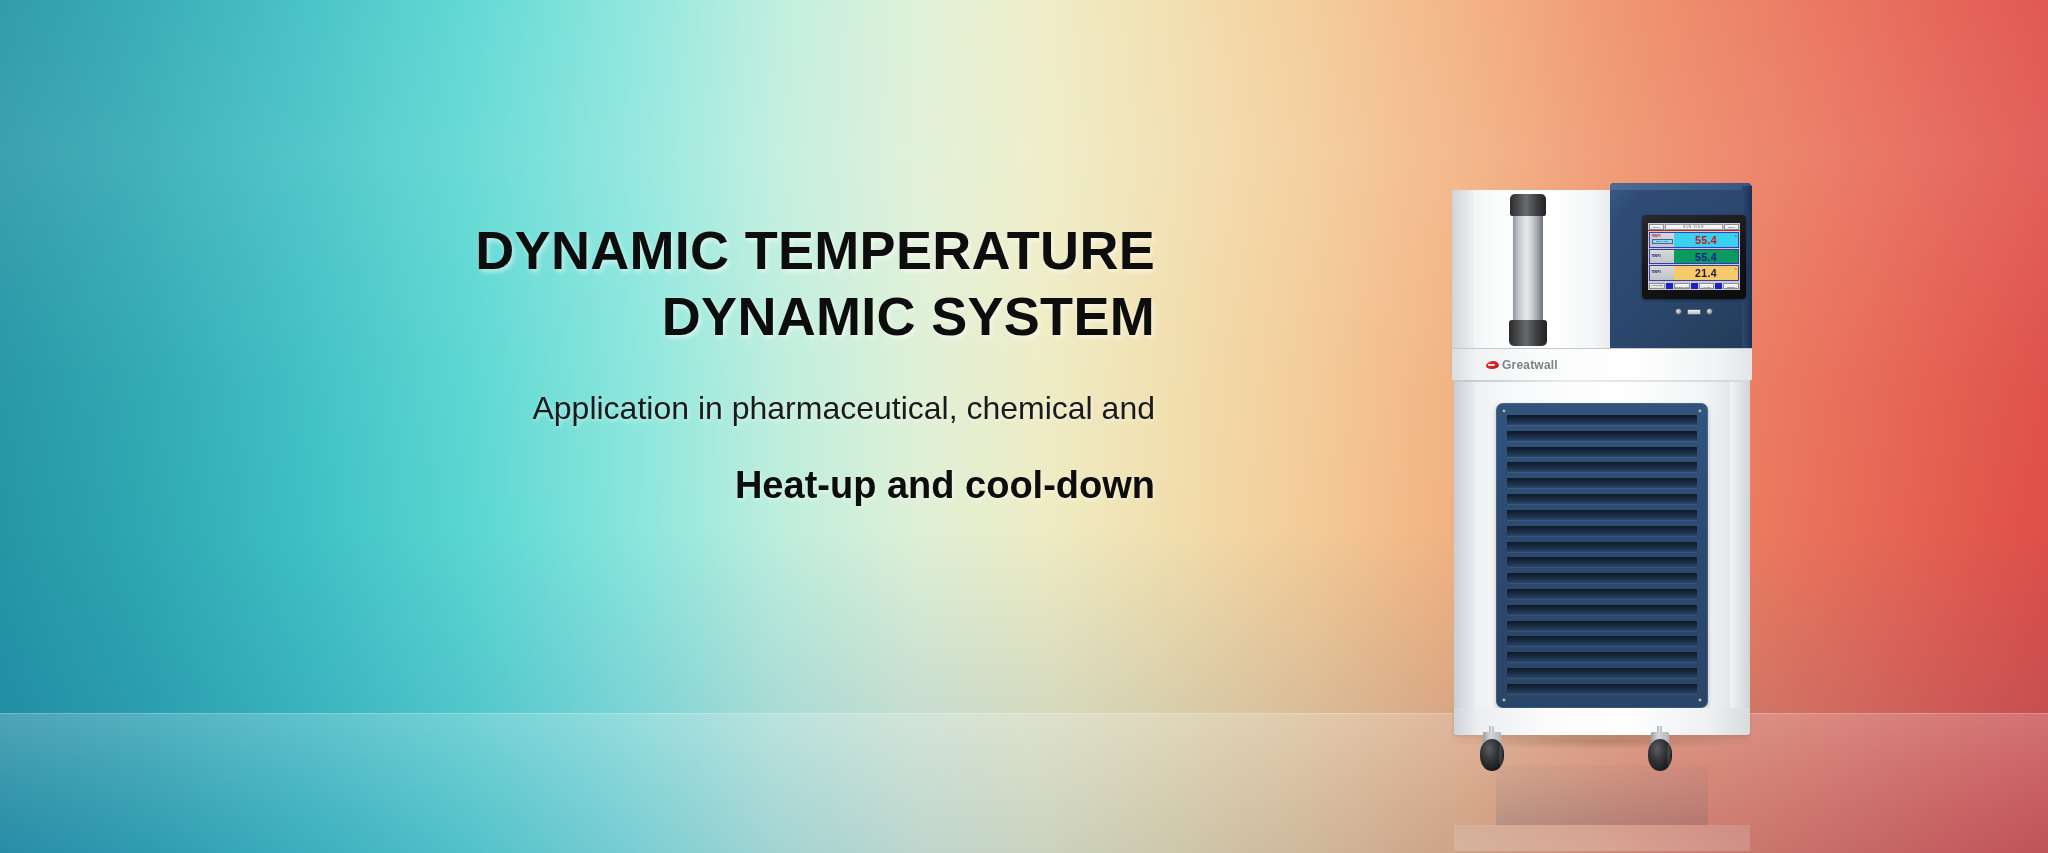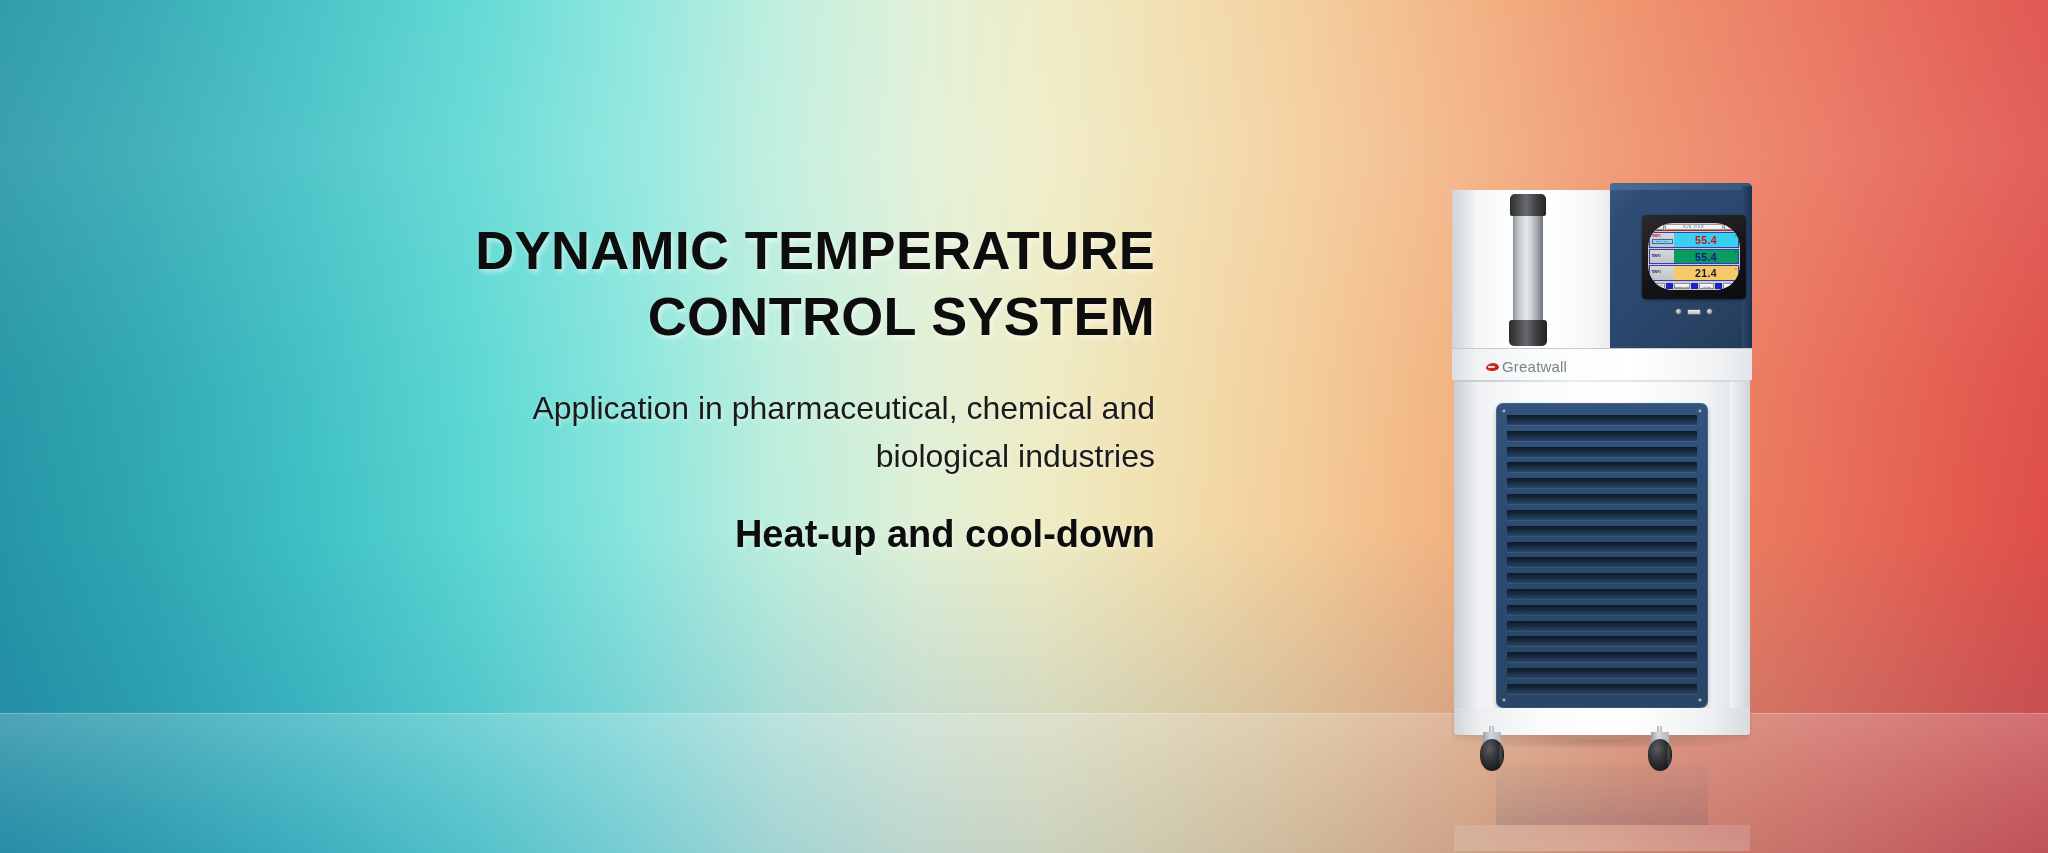--- a/index.html
+++ b/index.html
@@ -132,21 +132,20 @@
     background:linear-gradient(160deg,#2a2a2c,#141416 60%,#0c0c0e);
     border-radius:4px;
     box-shadow:0 1px 3px rgba(0,0,0,0.45);
   }
   .screen {
     position:absolute; left:6px; top:8px; width:92px; height:67px;
     background:#c9ccd1;
     display:flex; flex-direction:column;
     font-family:"Liberation Sans", sans-serif;
     overflow:hidden;
-    border-radius:25px;
   }
   .scr-topbar { height:8px; display:flex; gap:1px; padding:1px 1px 0 1px; border-bottom:1px solid #b02a2a; }
   .scr-btn-sm {
     width:15px; background:linear-gradient(#ffffff,#e2e2e2);
     border:0.5px solid #8d8d8d; font-size:2.4px; line-height:6px;
     text-align:center; color:#333; overflow:hidden;
   }
   .scr-title {
     flex:1; background:linear-gradient(#fdfdfd,#eeeeee);
     border:0.5px solid #9a9a9a; font-size:2.6px; line-height:6px;
@@ -210,21 +209,21 @@
     width:13px; height:8px; border-radius:50% 50% 50% 50%/60% 60% 40% 40%;
     background:linear-gradient(135deg,#e23b3b,#b81616);
     transform:skewX(-8deg);
     position:relative;
   }
   .brand-mark::after {
     content:""; position:absolute; left:2px; top:2.5px; width:7px; height:2px;
     background:#fff; border-radius:2px; opacity:0.85;
   }
   .brand-name {
-    font-size:15px; color:#7d8489; letter-spacing:0.2px; font-weight:400;
+    font-size:12px; color:#7d8489; letter-spacing:0.2px; font-weight:700;
   }
 
   
   .cabinet {
     position:absolute; left:2px; top:197px; width:296px; height:351px;
     background:linear-gradient(to right,#d5dadf 0%,#eef0f2 6%,#f9fafb 22%,#ffffff 55%,#f3f5f6 84%,#e0e4e7 96%,#ccd1d6 100%);
     border-radius:2px 2px 3px 3px;
   }
   .cabinet-topline {
     position:absolute; left:2px; top:197px; width:296px; height:2px;
@@ -332,25 +331,24 @@
 <div id="stage">
 
   <div class="bg-grad"></div>
   <div class="bg-vert"></div>
   <div class="floor"></div>
   <div class="floor-line"></div>
 
   <div class="copy">
     <div class="headline">
       <div>DYNAMIC TEMPERATURE</div>
-      <div>CONTROL SYSTEM</div>
+      <div>DYNAMIC SYSTEM</div>
     </div>
     <div class="subhead">
       <div>Application in pharmaceutical, chemical and</div>
-      <div>biological industries</div>
     </div>
     <div class="tagline">Heat-up and cool-down</div>
   </div>
 
   <div class="contact-shadow"></div>
 
   <div id="machine">
 
     <div class="head-wrap">
       <div class="head-white"></div>

